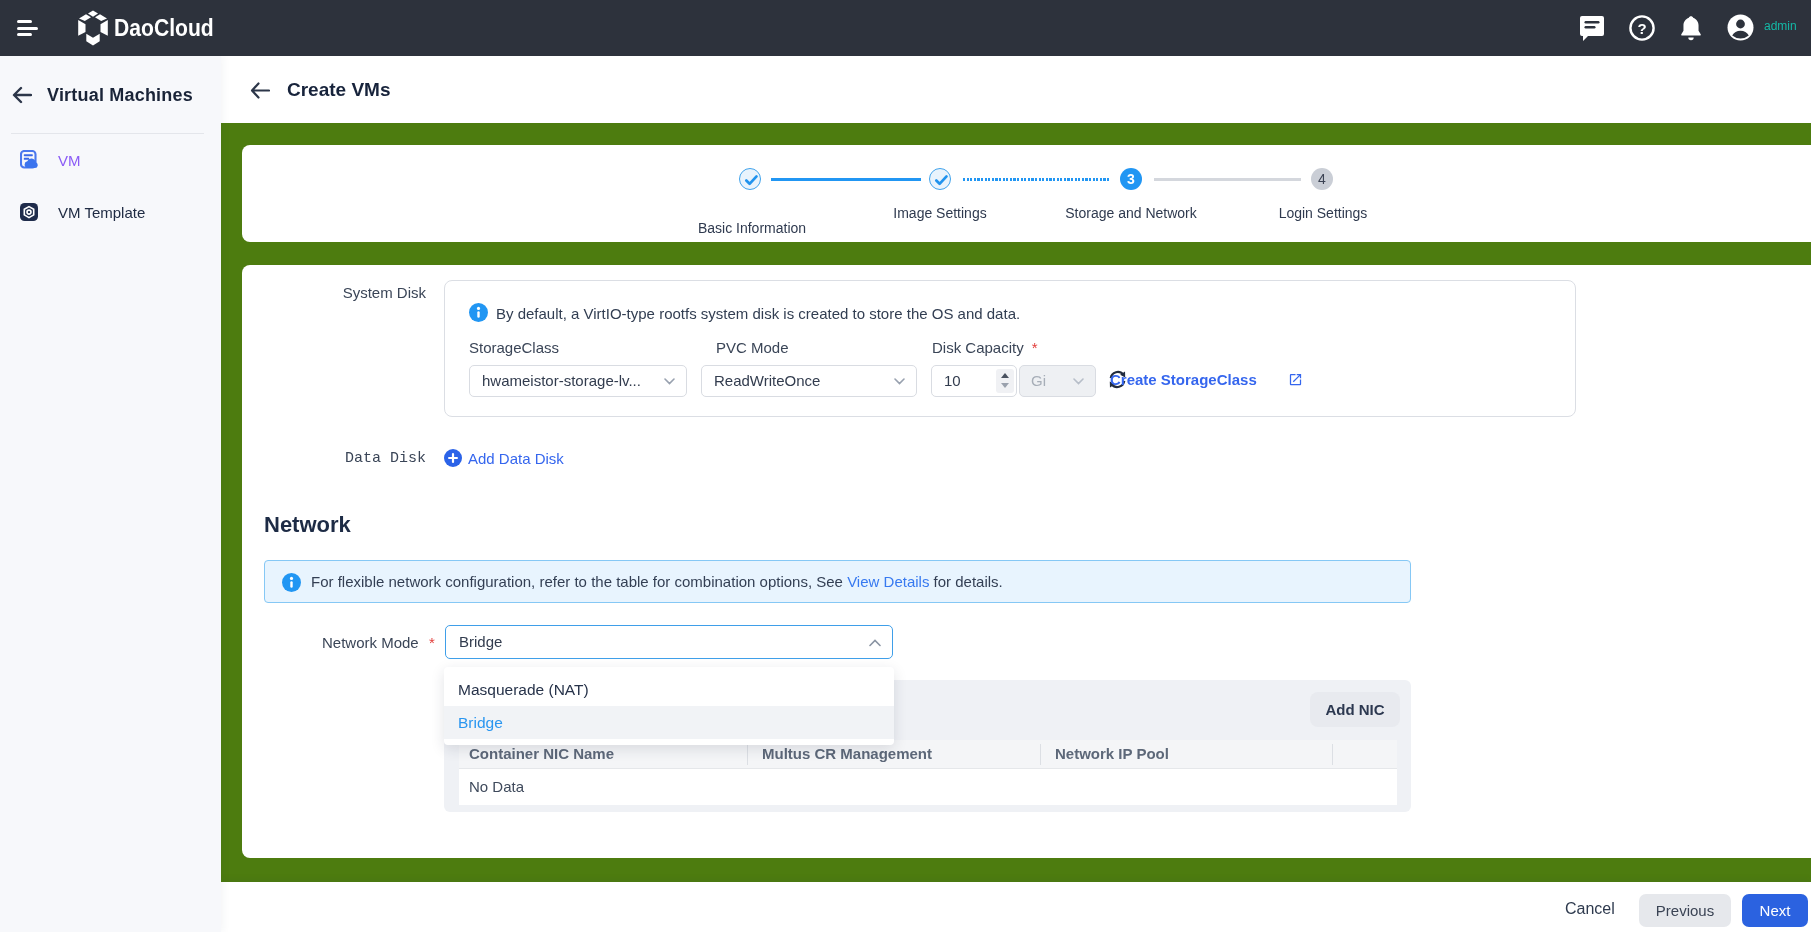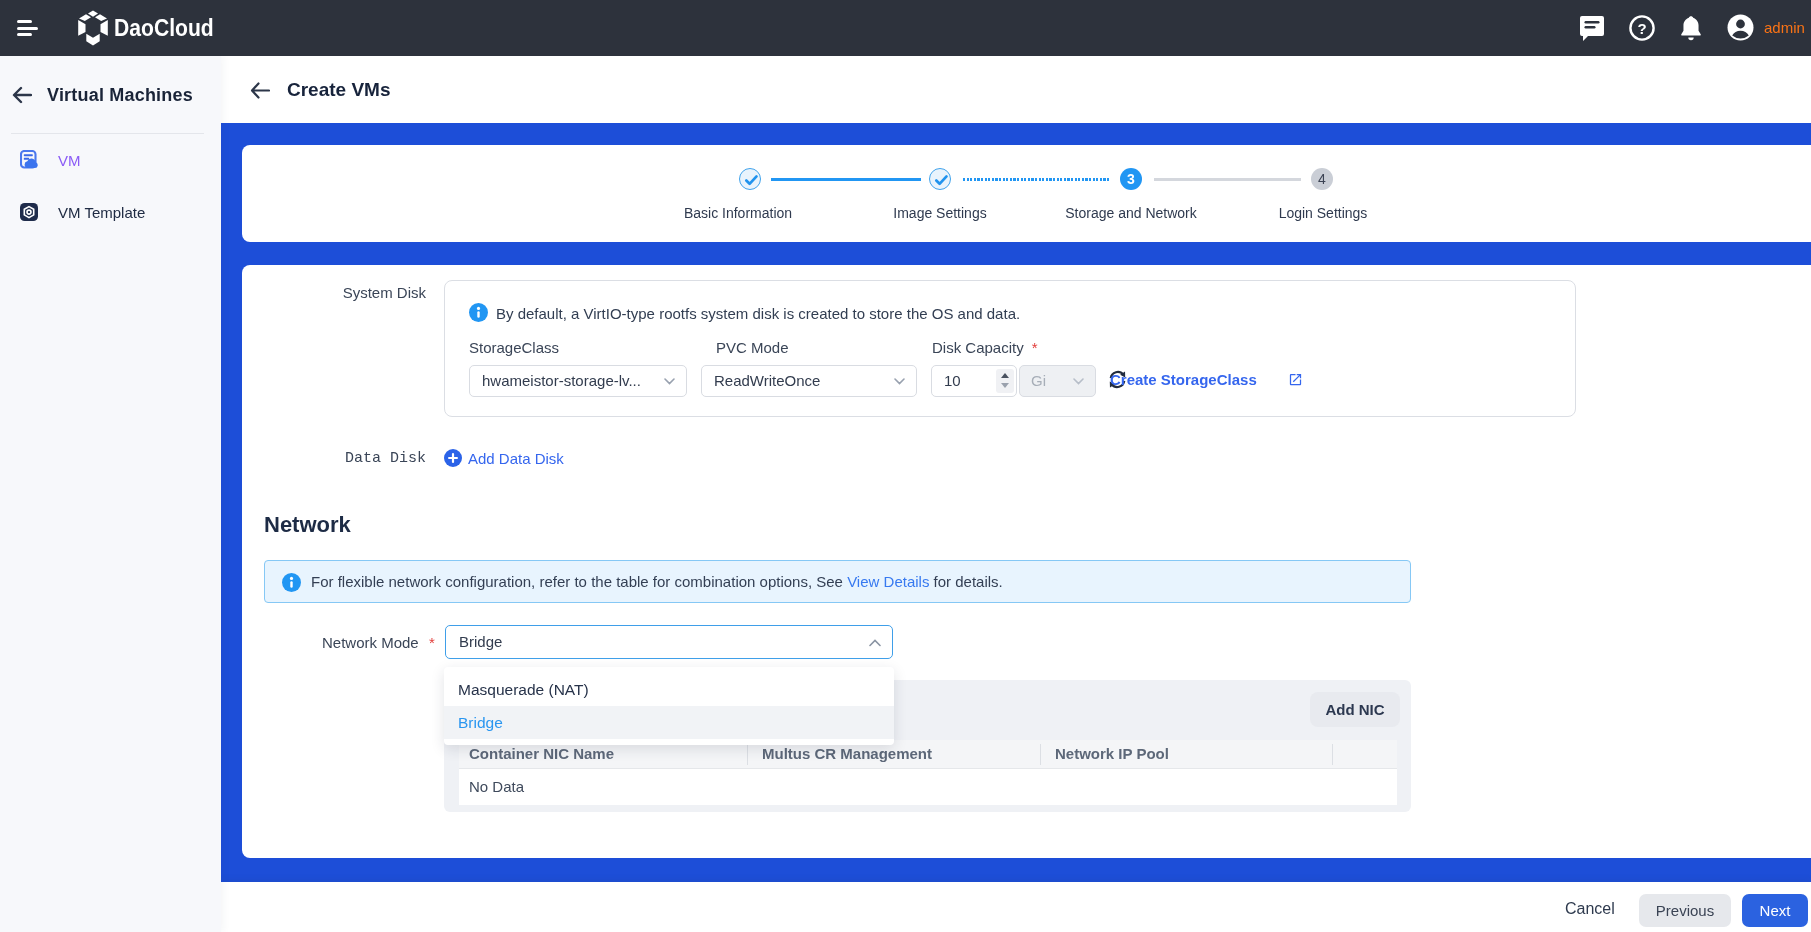--- a/index.html
+++ b/index.html
@@ -6,32 +6,32 @@
 html,body { width:1811px; height:932px; overflow:hidden; background:#edeff3;
   font-family:"Liberation Sans", sans-serif; }
 .abs { position:absolute; }
 
 
 #topbar { position:absolute; left:0; top:0; width:1811px; height:56px; background:#2d323c; z-index:30; }
 .hline { position:absolute; left:17px; height:3px; background:#fff; border-radius:1.5px; }
 #logo { position:absolute; left:77px; top:10px; }
 #logotext { position:absolute; left:114px; top:14px; color:#fff; font-size:24px; font-weight:bold; letter-spacing:0px; transform:scaleX(0.88); transform-origin:left center; }
 .topico { position:absolute; top:0; }
-#admintext { position:absolute; left:1764px; top:19px; color:#f97316; font-size:15px; }
+#admintext { position:absolute; left:1764px; top:19px; color:#14b8a6; font-size:12px; }
 
 
 #sidebar { position:absolute; left:0; top:56px; width:221px; height:876px; background:#f7f8fb;
   box-shadow:2px 0 8px rgba(40,50,70,0.05); z-index:20; }
 #sb-title { position:absolute; left:47px; top:29px; font-size:18px; font-weight:bold; color:#1a2438; letter-spacing:0.2px;}
 #sb-divider { position:absolute; left:11px; top:77px; width:193px; height:1px; background:#e4e6eb; }
 .sb-item { position:absolute; left:0; width:221px; height:40px; font-size:15px; }
 .sb-item .txt { position:absolute; left:58px; top:50%; transform:translateY(-50%); }
 
 
-#main { position:absolute; left:221px; top:56px; width:1590px; height:876px; background:#1d4ed8; }
+#main { position:absolute; left:221px; top:56px; width:1590px; height:876px; background:#4d7c0f; }
 #pagehead { position:absolute; left:0px; top:0px; width:1590px; height:67px; background:#fff; }
 #ph-title { position:absolute; left:66px; top:23px; font-size:19px; font-weight:bold; color:#17233b; }
 #stepcard { position:absolute; left:21px; top:89px; width:1580px; height:97px; background:#fff; border-radius:8px 0 0 8px; }
 #contentcard { position:absolute; left:21px; top:209px; width:1580px; height:593px; background:#fff; border-radius:8px 0 0 8px; }
 #footer { position:absolute; left:0px; top:826px; width:1590px; height:50px; background:#fff;
   box-shadow:0 -3px 6px rgba(40,50,70,0.07); z-index:15; }
 
 
 .stepc { position:absolute; top:23px; width:22px; height:22px; border-radius:50%; }
 .stepc.done { background:#e9f3fc; border:1.2px solid #41a3ec; }
@@ -139,21 +139,21 @@
     <div class="stepc done" style="left:687px;">
       <svg width="20" height="20" viewBox="0 0 20 20" style="margin:0.5px 0 0 0.5px;">
           <polyline points="5.3,10.5 8.6,13.8 15.5,6.4" fill="none" stroke="#2193ee" stroke-width="2.7" stroke-linecap="round" stroke-linejoin="round"></polyline>
         </svg>
     </div>
     <div class="stepc cur" style="left:878px;">3</div>
     <div class="stepc todo" style="left:1069px;">4</div>
     <div class="stepline" style="left:529px;width:150px;background:#2196f3;"></div>
     <div class="stepline" style="left:721px;width:147px;background-image:repeating-linear-gradient(90deg,#2196f3 0 2.2px,transparent 2.2px 3.6px);"></div>
     <div class="stepline" style="left:912px;width:147px;background:#d4d7dd;"></div>
-    <div class="steplabel" style="left:396px;">Basic Information</div>
+    <div class="steplabel" style="left:410px;margin-top:15px;">Basic Information</div>
     <div class="steplabel" style="left:598px;">Image Settings</div>
     <div class="steplabel" style="left:789px;">Storage and Network</div>
     <div class="steplabel" style="left:981px;">Login Settings</div>
   </div>
 
   <div id="contentcard">
 
     <div class="flabel abs" style="left:0;width:184px;top:19px;text-align:right;">System Disk</div>
     <div class="abs" style="left:202px;top:15px;width:1132px;height:137px;border:1px solid #dbdee4;border-radius:8px;">
       <svg class="abs" style="left:24px;top:22px;" width="19" height="19" viewBox="0 0 19 19">

